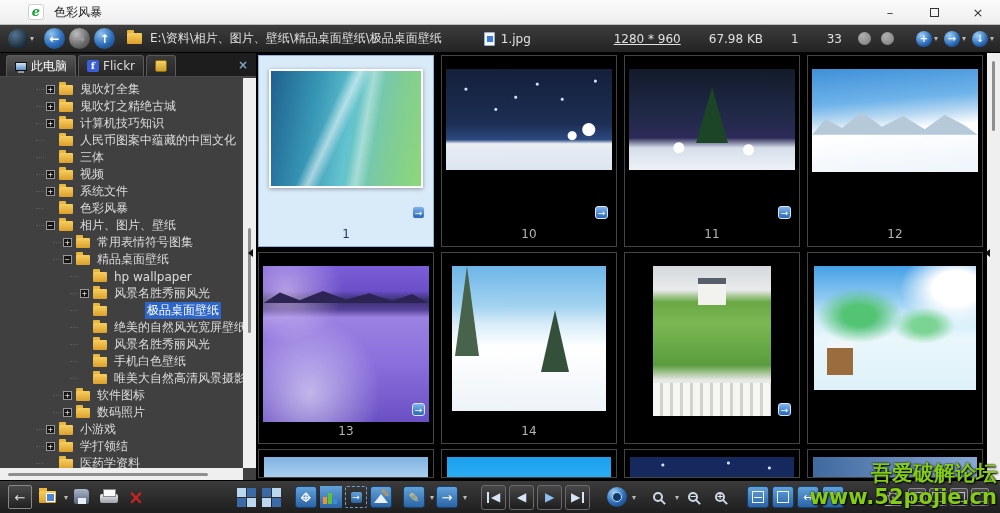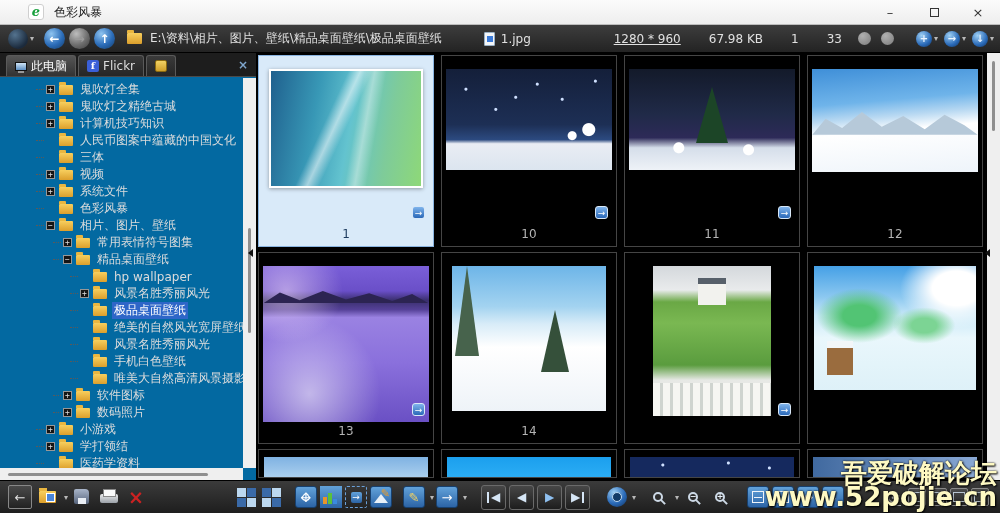--- a/index.html
+++ b/index.html
@@ -42,21 +42,21 @@
   .graydot { width:13px; height:13px; border-radius:50%;
              background:radial-gradient(circle at 35% 30%, #b0b0b0, #7c7c7c); }
   .minisphere { width:16px; height:16px; border-radius:50%; display:flex; align-items:center;
                 justify-content:center; color:#eaf4ff; font-size:10px; font-weight:bold;
                 background:radial-gradient(circle at 35% 28%, #9fd0f4, #2a6ab8 60%, #10315c); }
 
   
   .content { display:flex; height:427px; background:#000; position:relative; }
 
   
-  .sidebar { width:256px; background:#0369a1; position:relative; flex:0 0 auto; }
+  .sidebar { width:256px; background:#404040; position:relative; flex:0 0 auto; }
   .tabbar { height:24px; background:#1d1d1d; display:flex; align-items:flex-end; padding-left:6px;
             border-bottom:1px solid #4a4a4a; }
   .tab { height:21px; display:flex; align-items:center; gap:4px; padding:0 8px; margin-right:2px;
          border:1px solid #5a5a5a; border-bottom:none; border-radius:3px 3px 0 0;
          background:linear-gradient(#3a3a3a,#262626); color:#dcdcdc; font-size:12px; }
   .tab.active { background:linear-gradient(#555555,#333333); color:#fff; }
   .icon-pc { width:12px; height:9px; border:1px solid #111; position:relative;
              background:linear-gradient(#cfe4f6,#5d8fc2); }
   .icon-pc::after { content:""; position:absolute; left:2px; bottom:-3px; width:6px; height:2px; background:#999; }
   .icon-flickr { width:12px; height:12px; border-radius:2px; background:#3a5fd8; color:#fff;
@@ -69,21 +69,21 @@
   .tree { position:absolute; top:25px; left:0; right:13px; bottom:12px; overflow:hidden;
           padding-top:3px; }
   .trow { height:17px; display:flex; align-items:center; white-space:nowrap; color:#dcdcdc;
           font-size:12px; }
   .tdots { border-top:1px dotted #5a5a5a; width:8px; margin-right:2px; flex:0 0 auto; }
   .ebox { width:9px; height:9px; border:1px solid #979797; background:#151515; color:#e0e0e0;
           font:8px/7px "DejaVu Sans Mono",monospace; text-align:center; flex:0 0 auto; }
   .ebox.ph { border:none; background:transparent; }
   .trow .folder { width:14px; height:10px; margin:0 5px 0 4px; }
   .tlabel { padding:0 2px; }
-  .trow.sel .tlabel { background:#2e66c8; color:#fff; }
+  .trow.sel .tlabel { background:#2e66c8; color:#fff;margin-left:33px; }
 
   .v-scroll { position:absolute; top:25px; right:0; bottom:12px; width:13px; background:#efefef; }
   .v-scroll .thumb { position:absolute; left:5px; width:3px; background:#8f8f8f; border-radius:2px; }
   .h-scroll { position:absolute; left:0; right:13px; bottom:0; height:12px; background:#efefef; }
   .h-scroll .thumb { position:absolute; top:5px; height:3px; background:#8f8f8f; border-radius:2px; }
   .split-arrow { position:absolute; width:0; height:0; border-top:4px solid transparent;
                  border-bottom:4px solid transparent; border-right:5px solid #111; }
 
   
   .main { position:relative; flex:1; background:#000; }
@@ -245,21 +245,21 @@
   .k-fit4::before { content:"↕"; }
   .k-gear { color:#a8a8a8; font-size:18px; }
   .k-gear::before { content:"⚙"; }
   .k-small { width:18px; height:18px; border:1px solid #8a8a8a; border-radius:2px;
              background:linear-gradient(#4c4c4c,#242424); }
   .k-small::before { content:""; width:10px; height:8px; border:1px solid #b8c4d0; }
   .push { margin-left:auto;text-decoration:underline; }
 
   
   .watermark { position:absolute; right:3px; bottom:4px; text-align:right; z-index:50;
-               color:#fef9c3; font-weight:bold; font-size:26px; line-height:24px;
+               color:#84cc16; font-weight:bold; font-size:21px; line-height:24px;
                text-shadow:0 0 2px #000, 1px 1px 2px #000; pointer-events:none; }
 </style>
 </head>
 <body>
 
 <div class="app">
 
   <div class="titlebar">
     <div class="app-ico">e</div>
     <div class="title-text">色彩风暴</div>

